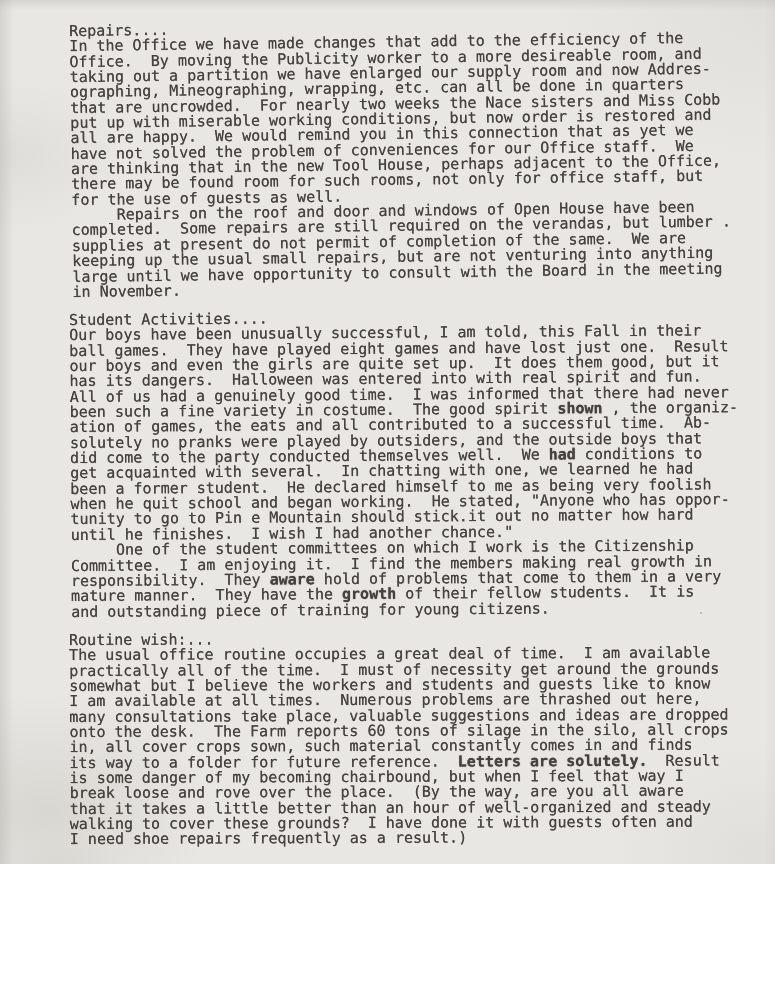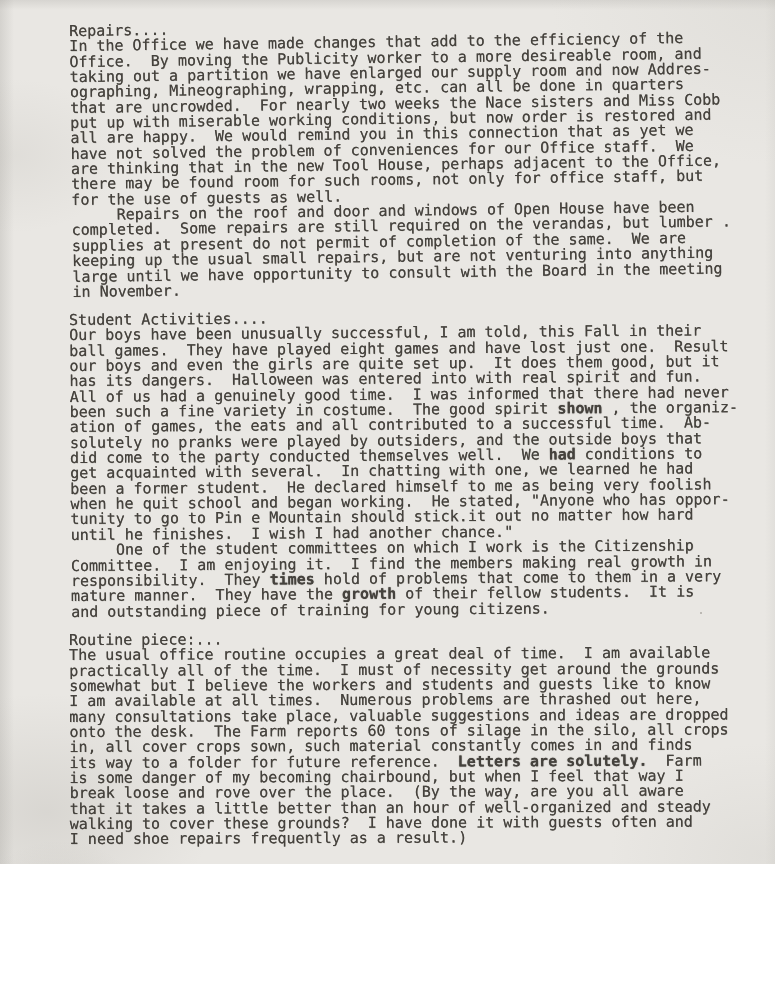--- a/index.html
+++ b/index.html
@@ -104,34 +104,34 @@
         <div class="line"><span>ation of games, the eats and all contributed to a successful time.  Ab-</span></div>
         <div class="line"><span>solutely no pranks were played by outsiders, and the outside boys that</span></div>
         <div class="line"><span>did come to the party conducted themselves well.  We </span><span class="ink-heavy">had</span><span> conditions to</span></div>
         <div class="line"><span>get acquainted with several.  In chatting with one, we learned he had</span></div>
         <div class="line"><span>been a former student.  He declared himself to me as being very foolish</span></div>
         <div class="line"><span>when he quit school and began working.  He stated, "Anyone who has oppor-</span></div>
         <div class="line"><span>tunity to go to Pin e Mountain should stick.it out no matter how hard</span></div>
         <div class="line"><span>until he finishes.  I wish I had another chance."</span></div>
         <div class="line"><span>     One of the student committees on which I work is the Citizenship</span></div>
         <div class="line"><span>Committee.  I am enjoying it.  I find the members making real growth in</span></div>
-        <div class="line"><span>responsibility.  They </span><span class="ink-heavy">times</span><span> hold of problems that come to them in a very</span></div>
+        <div class="line"><span>responsibility.  They </span><span class="ink-heavy">aware</span><span> hold of problems that come to them in a very</span></div>
         <div class="line"><span>mature manner.  They have the </span><span class="ink-heavy">growth</span><span> of their fellow students.  It is</span></div>
         <div class="line"><span>and outstanding piece of training for young citizens.</span></div>
       </div>
       <div class="doc-section s2">
-        <div class="line"><span>Routine piece:...</span></div>
+        <div class="line"><span>Routine wish:...</span></div>
         <div class="line"><span>The usual office routine occupies a great deal of time.  I am available</span></div>
         <div class="line"><span>practically all of the time.  I must of necessity get around the grounds</span></div>
         <div class="line"><span>somewhat but I believe the workers and students and guests like to know</span></div>
         <div class="line"><span>I am available at all times.  Numerous problems are thrashed out here,</span></div>
         <div class="line"><span>many consultations take place, valuable suggestions and ideas are dropped</span></div>
         <div class="line"><span>onto the desk.  The Farm reports 60 tons of silage in the silo, all crops</span></div>
         <div class="line"><span>in, all cover crops sown, such material constantly comes in and finds</span></div>
-        <div class="line"><span>its way to a folder for future reference.  </span><span class="ink-heavy">Letters are solutely.</span><span>  Farm</span></div>
+        <div class="line"><span>its way to a folder for future reference.  </span><span class="ink-heavy">Letters are solutely.</span><span>  Result</span></div>
         <div class="line"><span>is some danger of my becoming chairbound, but when I feel that way I</span></div>
         <div class="line"><span>break loose and rove over the place.  (By the way, are you all aware</span></div>
         <div class="line"><span>that it takes a little better than an hour of well-organized and steady</span></div>
         <div class="line"><span>walking to cover these grounds?  I have done it with guests often and</span></div>
         <div class="line"><span>I need shoe repairs frequently as a result.)</span></div>
       </div>
     </div>
   <div class="speck k1"></div>
   <div class="speck k2"></div>
   <div class="speck k3"></div>

